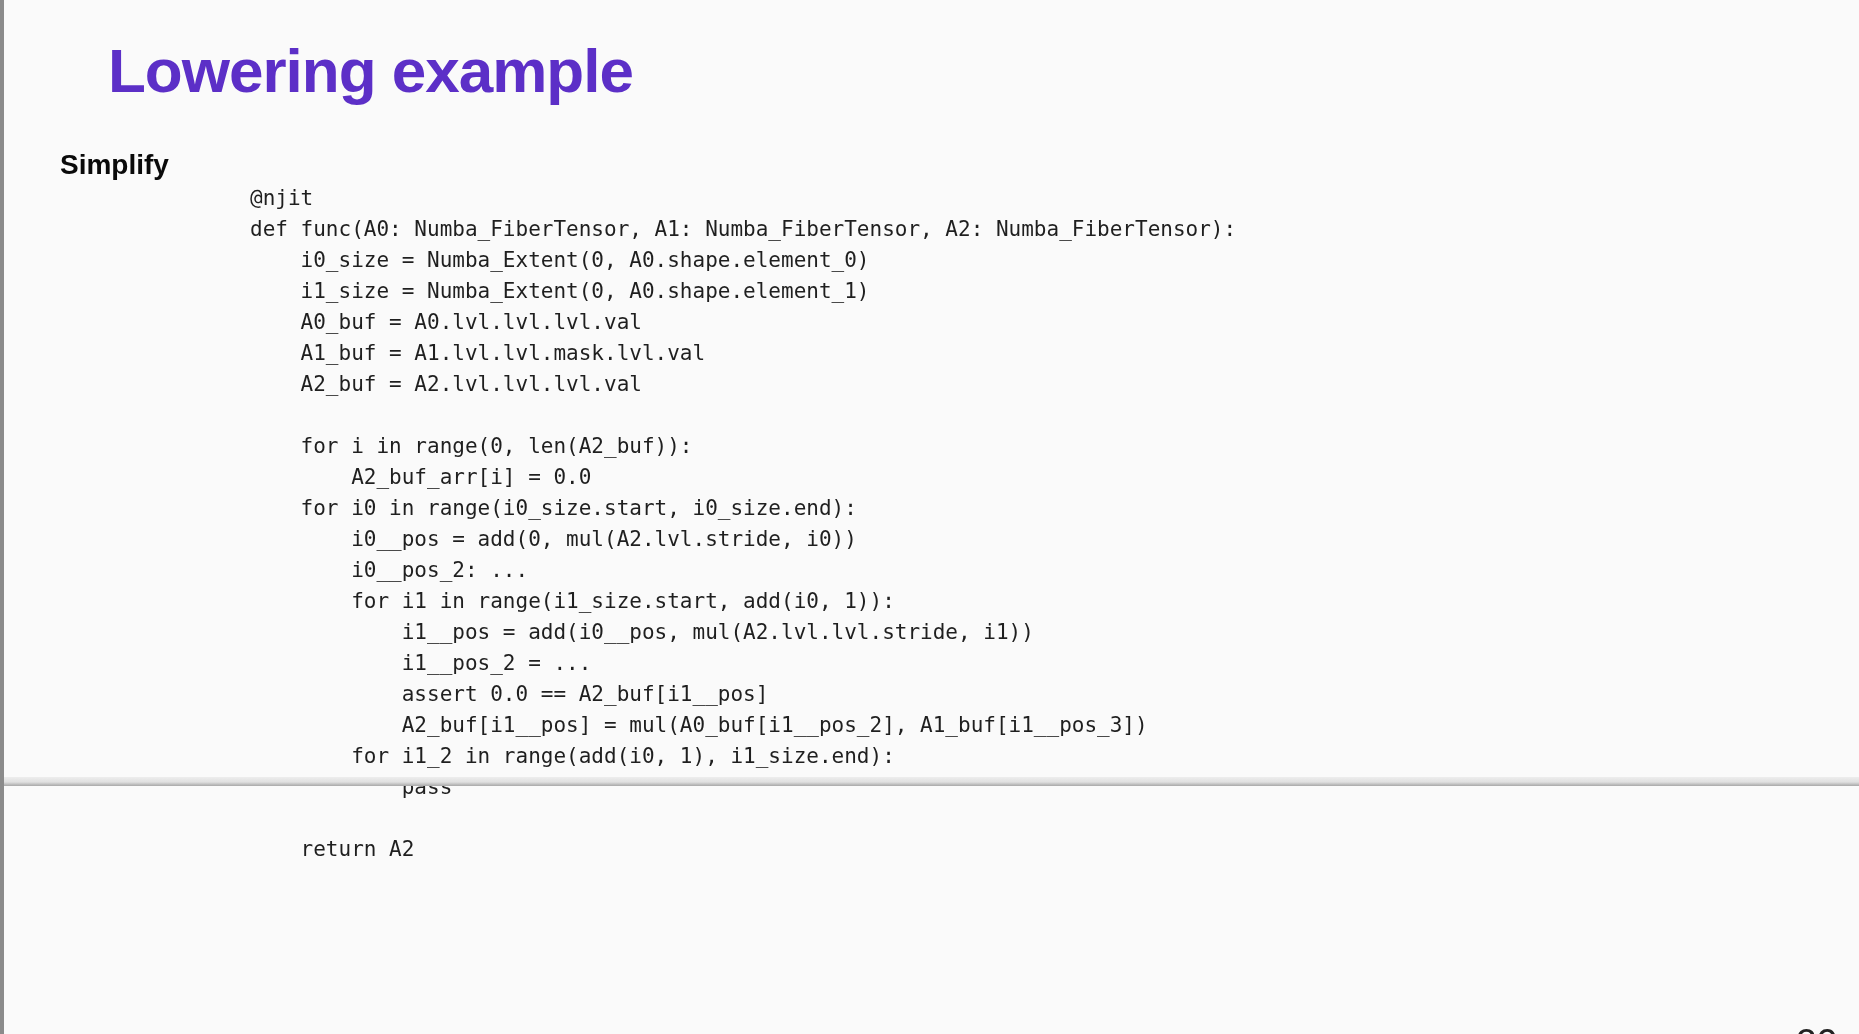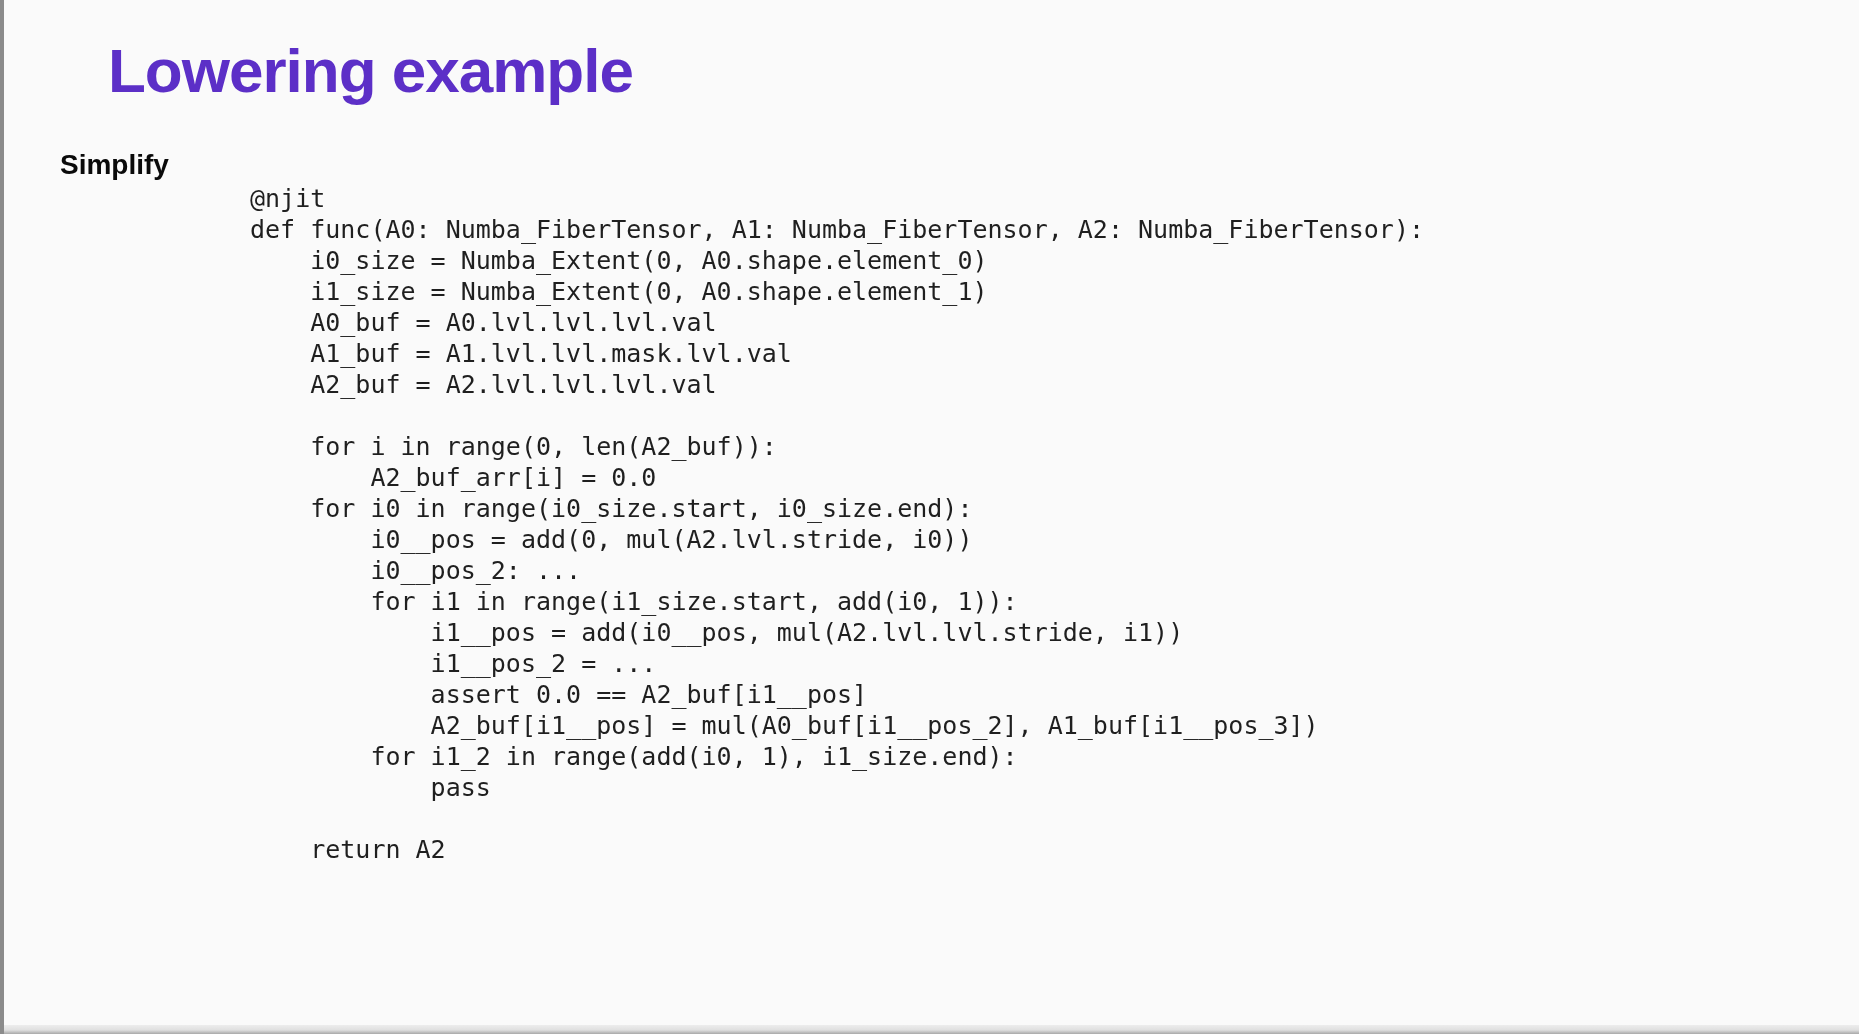--- a/index.html
+++ b/index.html
@@ -14,21 +14,21 @@
   html, body {
     width: 1859px;
     height: 1034px;
     overflow: hidden;
     background: var(--slide-background);
     font-family: "Liberation Sans", sans-serif;
   }
   .slide {
     position: relative;
     width: 1859px;
-    height: 1034px;
+    height: 786px;
     background: var(--slide-background);
   }
   .left-edge {
     position: absolute;
     left: 0; top: 0;
     width: 4px; height: 1034px;
     background: var(--edge-gray);
     z-index: 5;
   }
   .bottom-edge {
@@ -58,21 +58,21 @@
     font-weight: bold;
     color: #0a0a0a;
     white-space: nowrap;
     text-align: right;
   }
   .code-block {
     position: absolute;
     left: 250px;
     top: 183px;
     font-family: "DejaVu Sans Mono", "Liberation Mono", monospace;
-    font-size: 25px;
+    font-size: 21px;
     line-height: 31px;
     color: var(--code-text);
     white-space: pre;
     tab-size: 4;
   }
   .page-number {
     position: absolute;
     right: 21px;
     top: 1024px;
     font-size: 38px;

